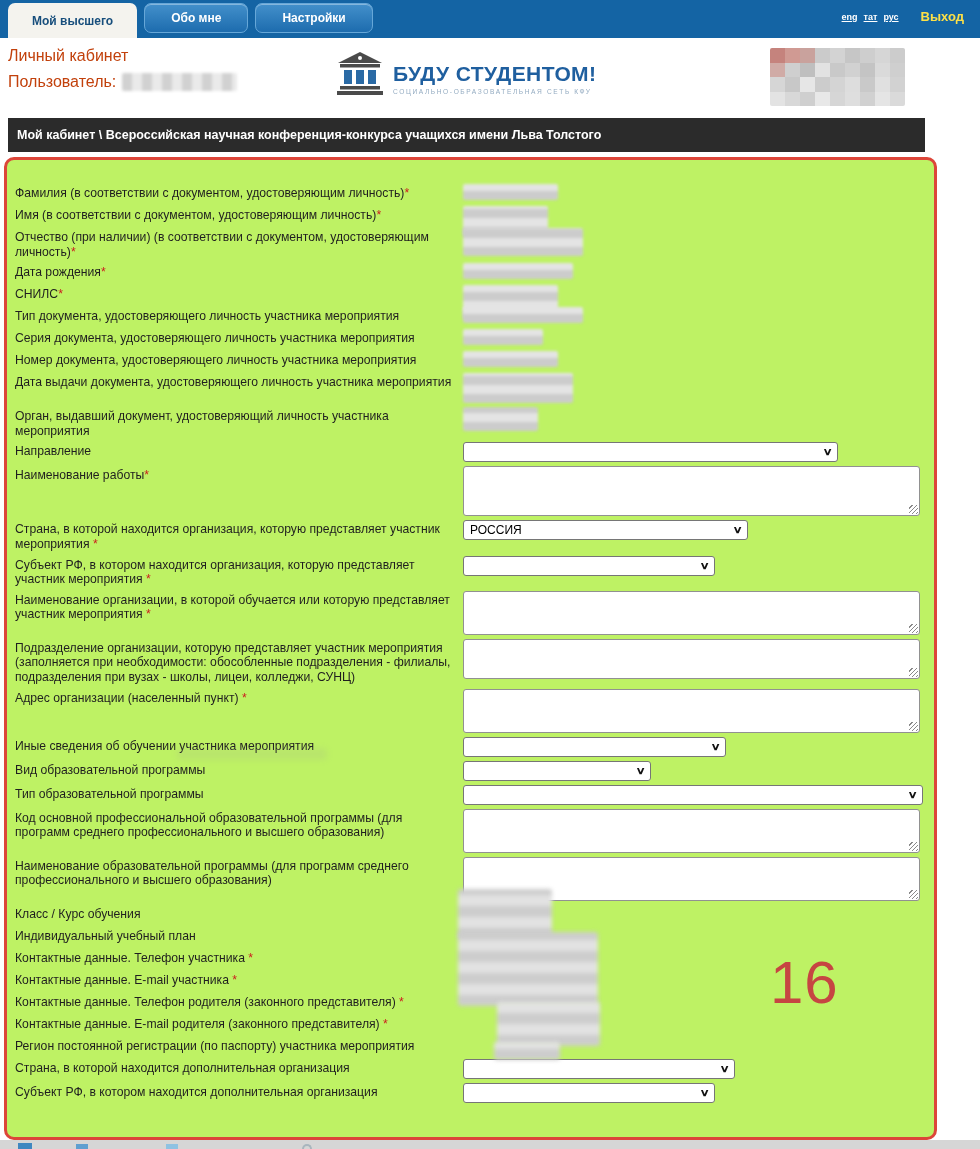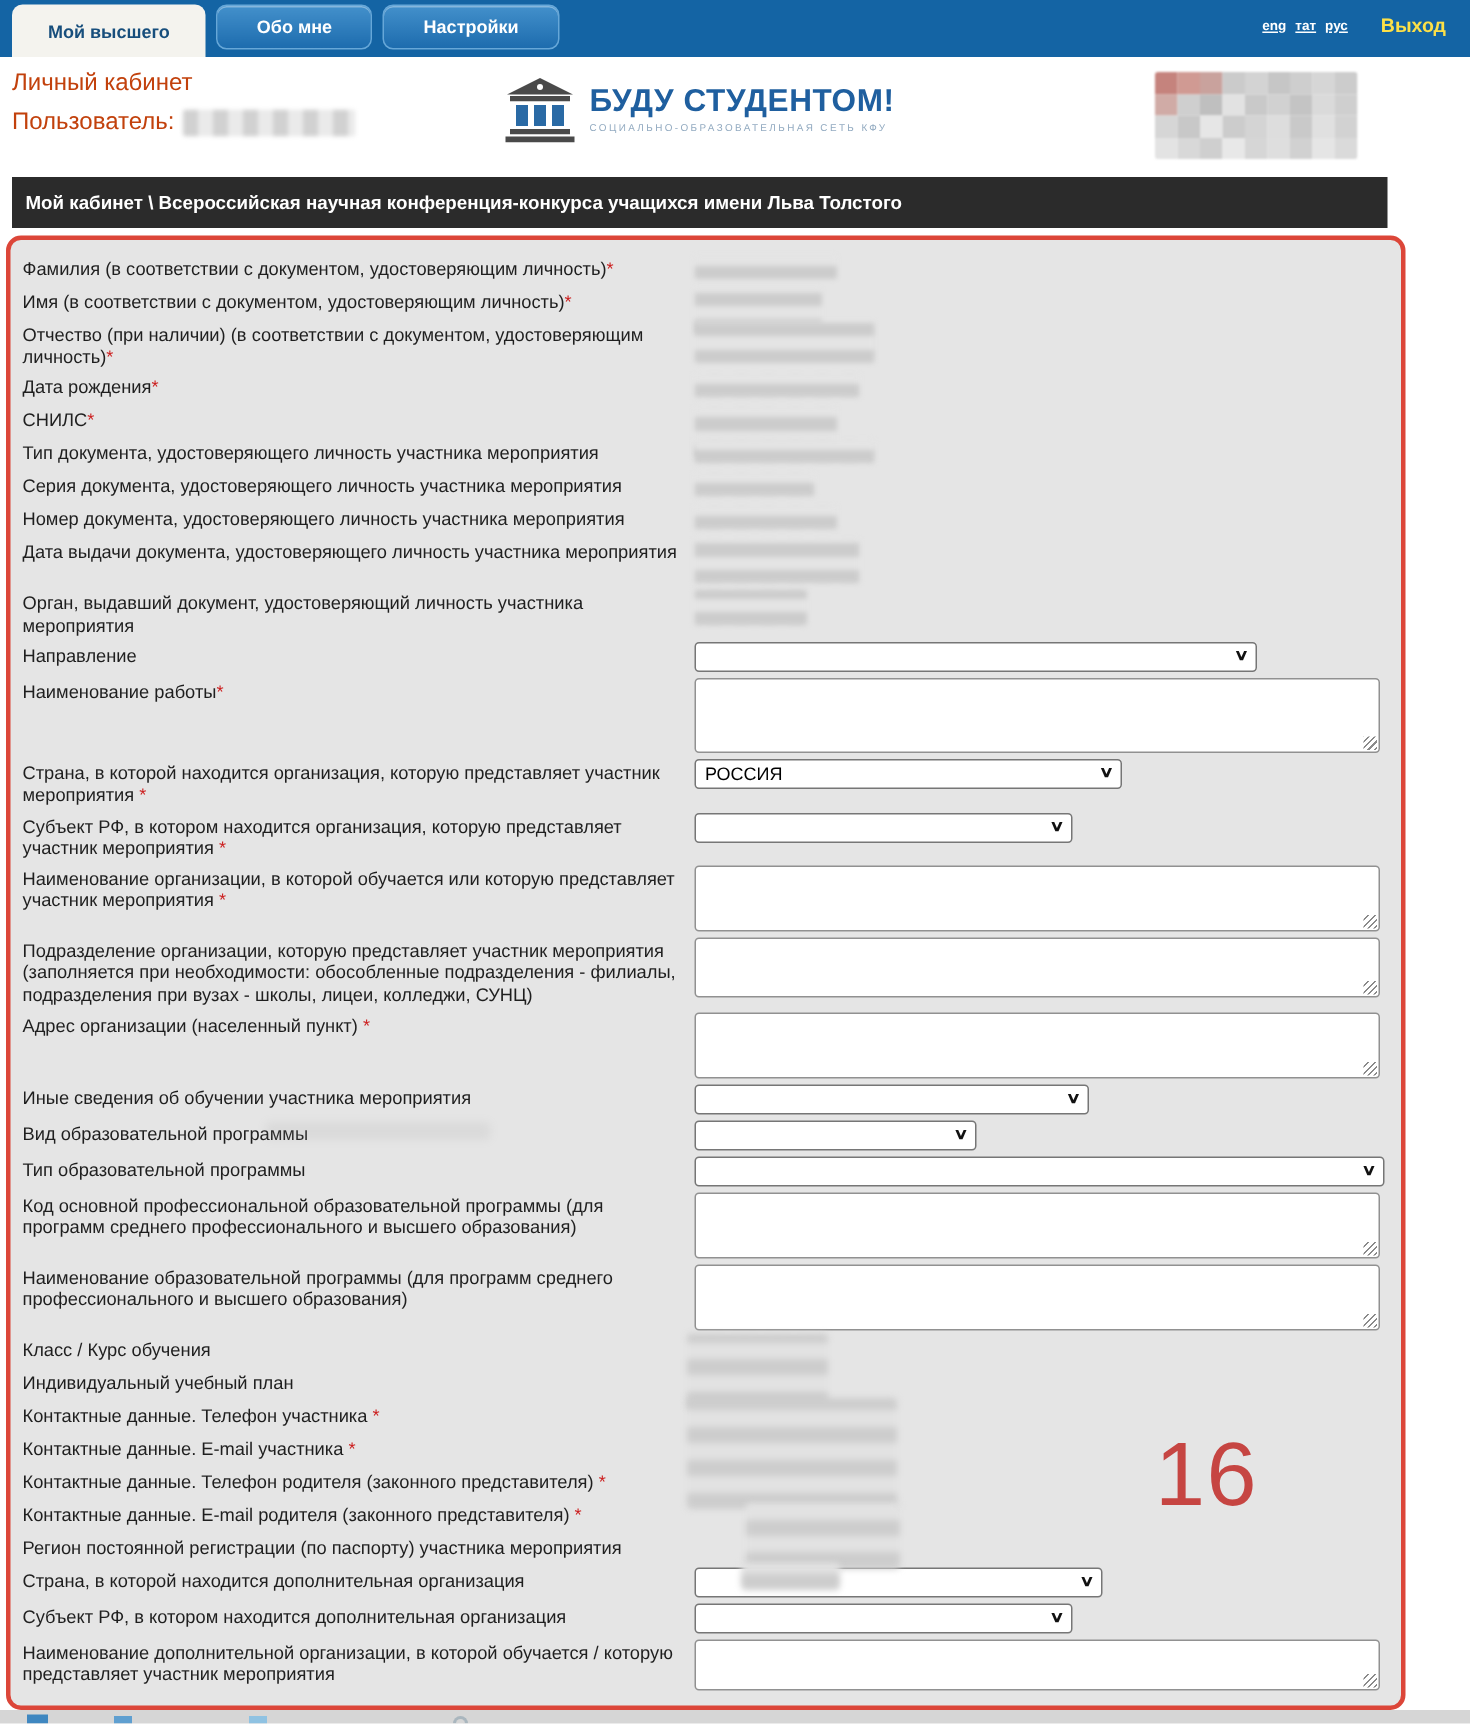--- a/index.html
+++ b/index.html
@@ -24,33 +24,33 @@
   .topbar-right{position:absolute;right:16px;top:9px;display:flex;align-items:center;gap:22px}
   .langs{display:flex;gap:6px;}
   .lang{color:#fff;font-size:9px;font-weight:bold;text-decoration:underline;cursor:pointer}
   .logout{color:#fde047;font-size:13px;font-weight:bold;cursor:pointer}
   
   .header{height:77px;position:relative;background:#fff}
   .hleft{position:absolute;left:8px;top:10px;font-size:16px;color:#c2410c;line-height:16px}
   .hrow{display:flex;align-items:center;margin-top:9px}
   .user-blur{width:115px;height:18px;margin-left:6px;border-radius:2px;background:#dcdcdc;
      background-image:repeating-linear-gradient(90deg,rgba(0,0,0,.05) 0 10px,rgba(255,255,255,.4) 10px 20px);filter:blur(1.5px)}
-  .logo{position:absolute;left:336px;top:13px;display:flex;align-items:center;gap:9px}
+  .logo{position:absolute;left:336px;top:13px;display:flex;align-items:flex-end;gap:9px}
   .logo-text{display:flex;flex-direction:column}
   .logo-title{color:var(--logo_blue);font-weight:bold;font-size:21px;letter-spacing:.4px;line-height:22px}
   .logo-sub{color:#93abc1;font-size:6.6px;letter-spacing:1.6px;margin-top:3px;white-space:nowrap}
   .photo{position:absolute;left:770px;top:10px;width:135px;height:58px;display:grid;
      grid-template-columns:repeat(9,1fr);grid-template-rows:repeat(4,1fr);filter:blur(.6px);border-radius:2px;overflow:hidden}
   
   .breadcrumb{margin:3px 0 0 8px;width:917px;height:34px;background:var(--breadcrumb_bg);
      color:#fff;font-size:12.5px;font-weight:bold;display:flex;align-items:center;padding-left:9px;box-sizing:border-box}
   
-  .formbox{position:relative;margin:5px 0 0 4px;width:933px;height:983px;background:#e5e5e5;
+  .formbox{position:relative;margin:5px 0 0 4px;width:933px;height:983px;background:#bef264;
      border:3px solid var(--form_border);border-radius:10px;box-sizing:border-box;
-     padding:8px 0 0 8px;overflow:hidden}
+     padding:22px 0 0 8px;overflow:hidden}
   .row{display:flex;align-items:flex-start;padding:2px 0;min-height:22px;box-sizing:border-box}
   .flabel{width:440px;flex:none;font-size:12.2px;line-height:14.6px;color:#1f1f1f;padding-top:2px}
   .req{color:var(--required_red)}
   .fctrl{margin-left:8px;position:relative;display:flex;align-items:flex-start}
   .blur{background-color:#d9d9d9;border-radius:2px;filter:blur(1.6px);
      background-image:repeating-linear-gradient(0deg,#cccccc 0 9px,#e4e4e4 9px 18px),
                       repeating-linear-gradient(90deg,rgba(255,255,255,.45) 0 9px,rgba(0,0,0,.07) 9px 18px)}
   .sel{height:20px;border:1px solid #767676;border-radius:3px;background:#fff;display:flex;
      align-items:center;justify-content:space-between;padding:0 6px;font-size:12px;color:#000;
      box-sizing:border-box;cursor:pointer}
@@ -354,28 +354,20 @@
     </div>
     <div class="row">
       <div class="flabel">Субъект РФ, в котором находится дополнительная организация</div>
       <div class="fctrl">
         <div class="sel" style="width: 252px;">
           <span></span>
           <span class="chev">∨</span>
         </div>
       </div>
     </div>
-    <div class="row">
-      <div class="flabel">Наименование дополнительной организации, в которой обучается / которую представляет участник мероприятия</div>
-      <div class="fctrl">
-        <div class="ta" style="height: 34px;">
-          <span class="handle"></span>
-        </div>
-      </div>
-    </div>
     <div class="blob" style="left: 451px; top: 729px; width: 94px; height: 50px;"></div>
     <div class="blob" style="left: 451px; top: 772px; width: 140px; height: 74px;"></div>
     <div class="blob" style="left: 490px; top: 842px; width: 103px; height: 44px;"></div>
     <div class="blob" style="left: 487px; top: 882px; width: 66px; height: 18px;"></div>
     <div class="bignum" style="left: 763px; top: 793px;">16</div>
     <div class="smudge" style="left: 170px; top: 588px;"></div>
   </div>
 
 <div class="footer">
   <span class="fshape" style="left:18px;width:14px;height:6px;background:#3f87c0"></span>

